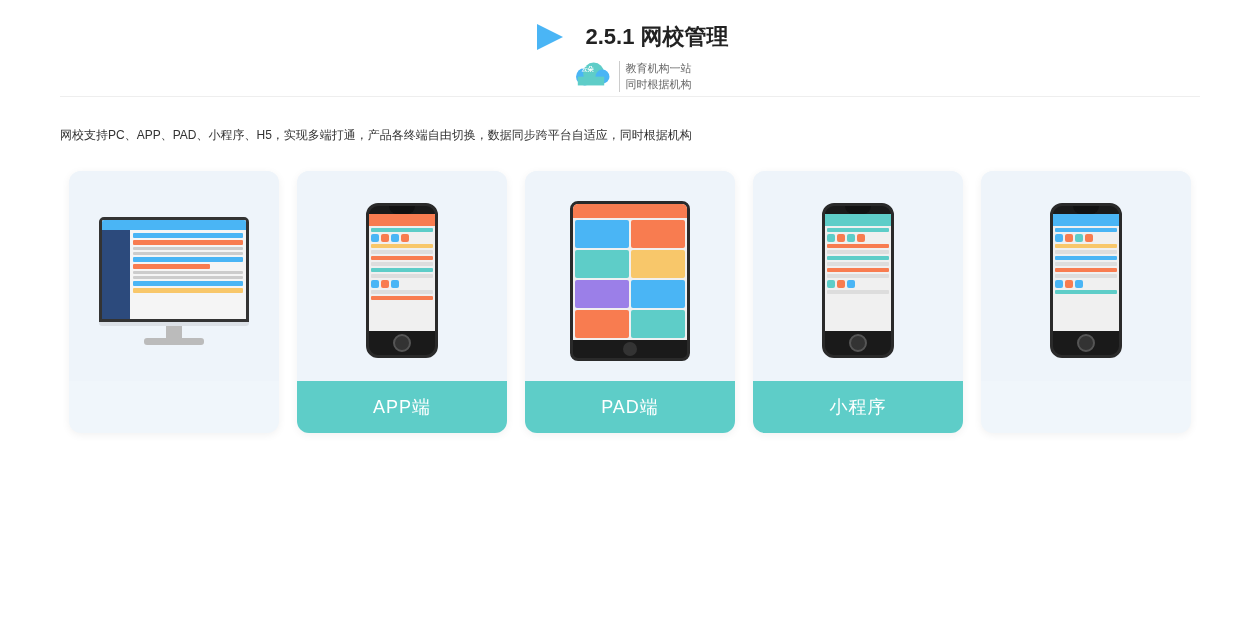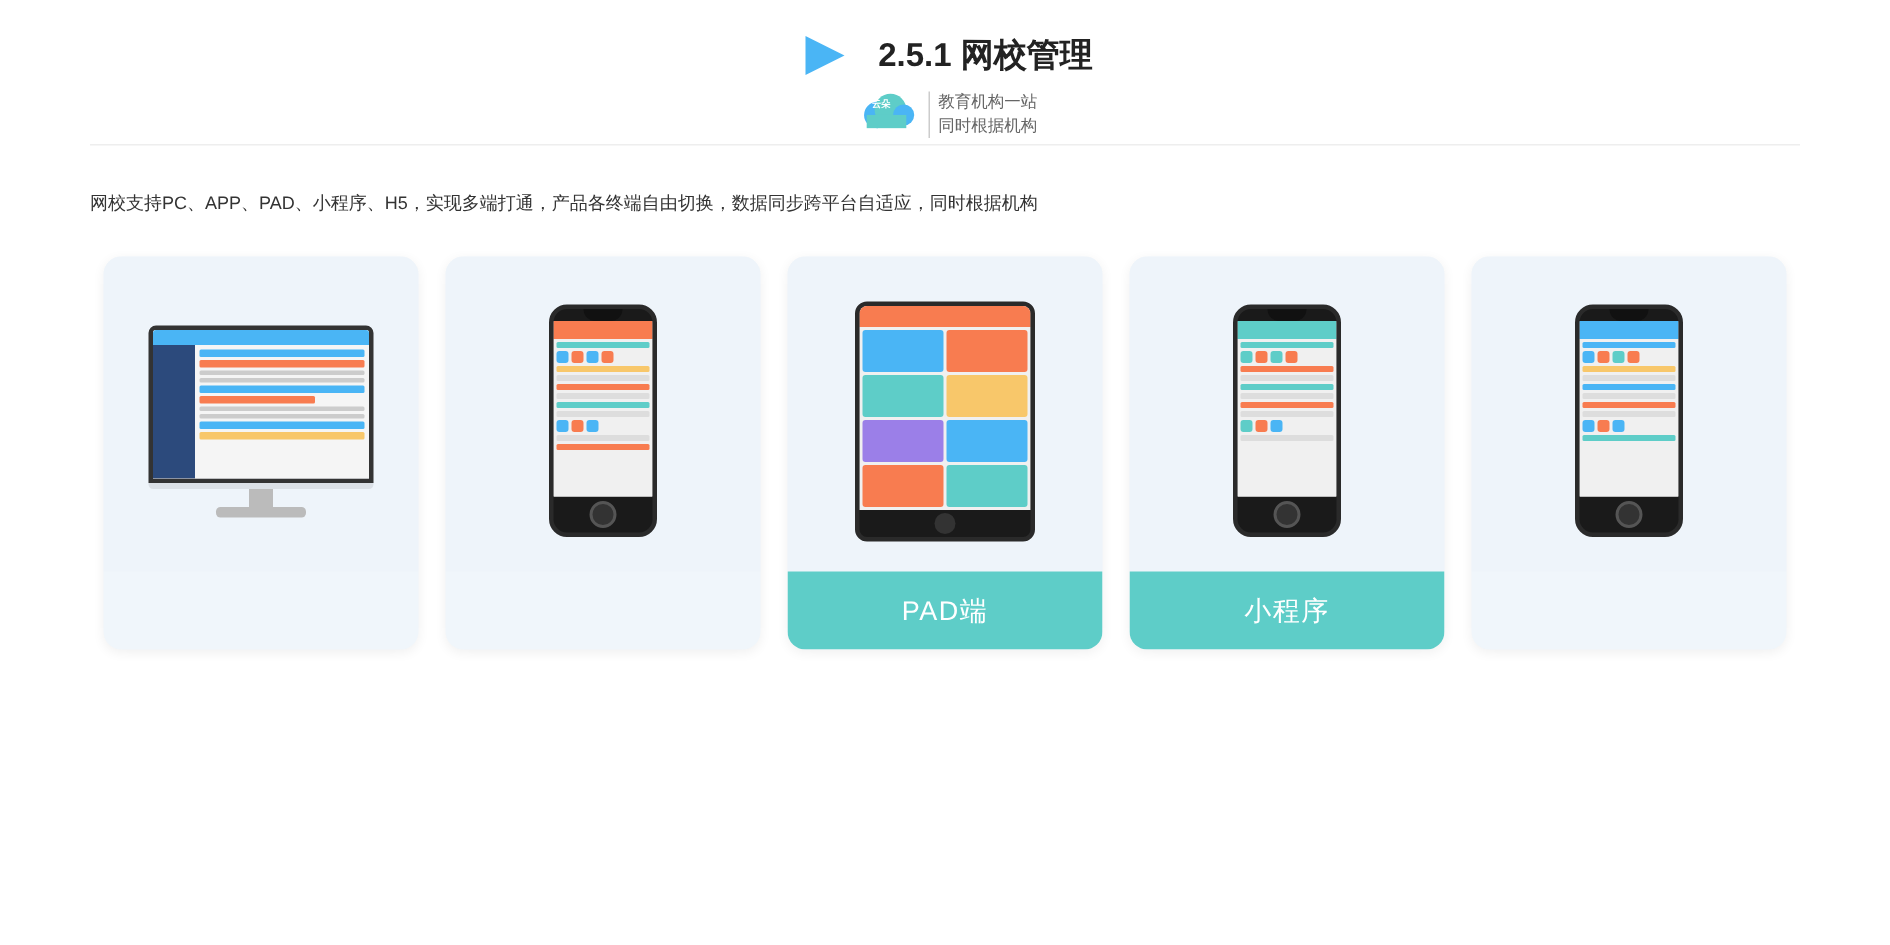--- a/index.html
+++ b/index.html
@@ -384,20 +384,21 @@
                 <div class="ph-icon orange"></div>
                 <div class="ph-icon"></div>
               </div>
               <div class="ph-bar"></div>
               <div class="ph-bar orange"></div>
             </div>
           </div>
           <div class="phone-mock-home"></div>
         </div>
       </div>
+      <div class="card-label">APP端</div>
     </div>
 
     <div class="card">
       <div class="card-image-area">
         <div class="pad-mock">
           <div class="pad-mock-screen">
             <div class="pad-header-strip"></div>
             <div class="pad-grid">
               <div class="pad-cell blue" style="height:28px"></div>
               <div class="pad-cell orange" style="height:28px"></div>

